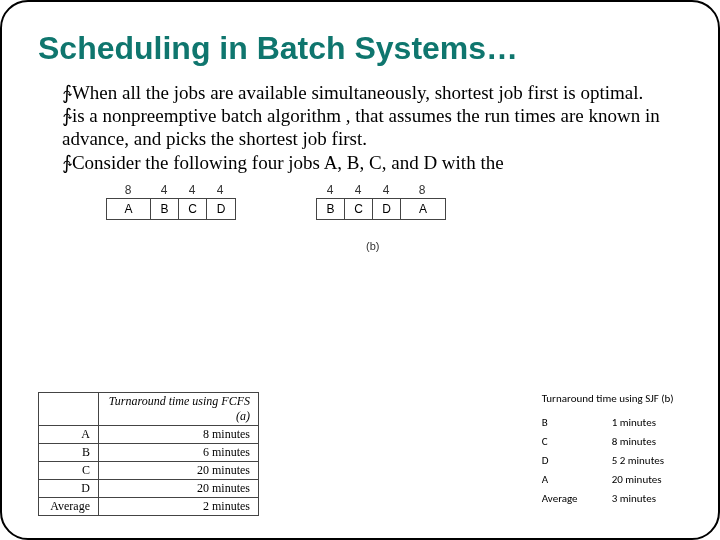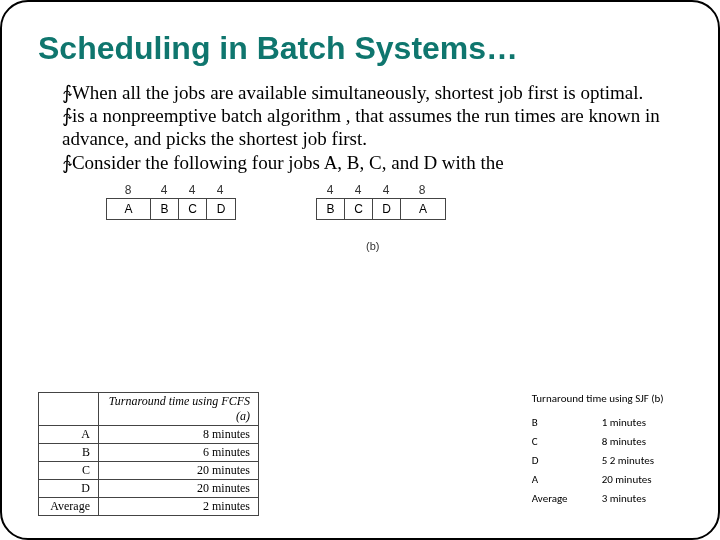--- a/index.html
+++ b/index.html
@@ -111,21 +111,21 @@
   .fcfstable th {
     font-style: italic;
   }
   .fcfstable .jobcol { width: 60px; }
   .fcfstable .timecol { width: 160px; }
 
   .sjfarea {
     font-family: Calibri, Arial, sans-serif;
     font-size: 11px;
     margin-left: auto;
-    margin-right: 20px;
+    margin-right: 10px;
   }
   .sjfarea .hdr {
     margin-bottom: 8px;
   }
   .sjfarea table {
     border-collapse: collapse;
   }
   .sjfarea td {
     padding: 3px 14px 3px 0;
     font-size: 11px;

